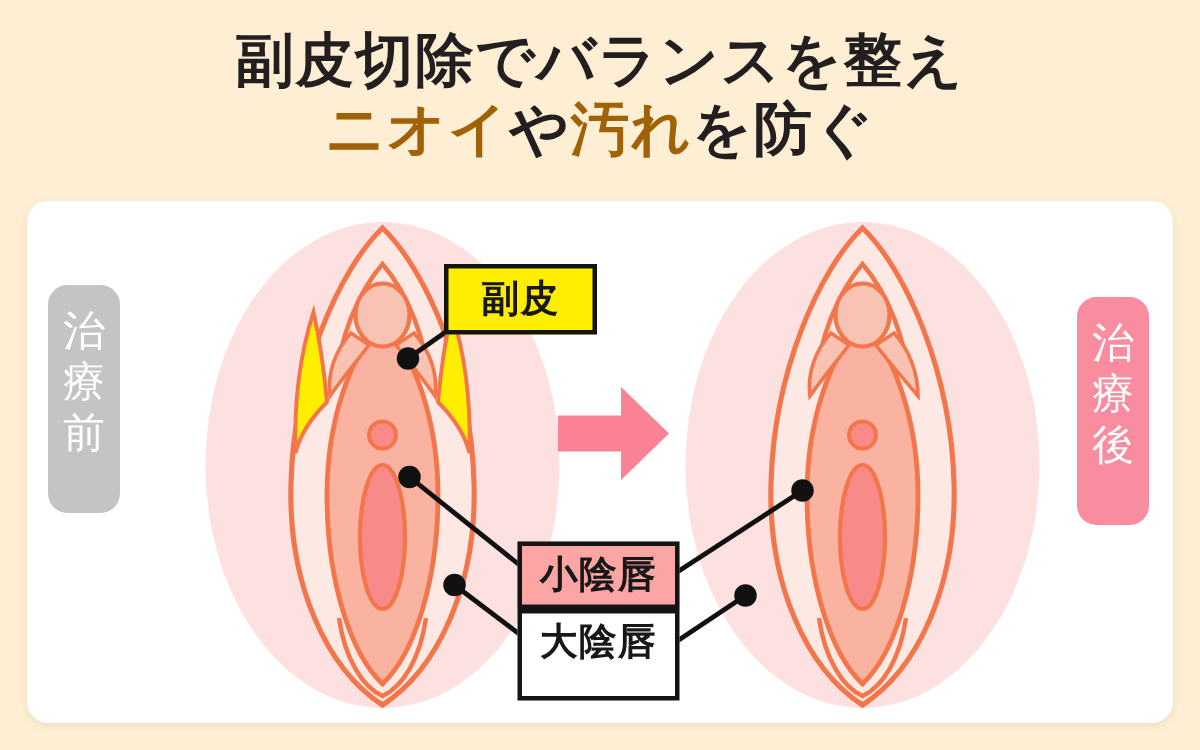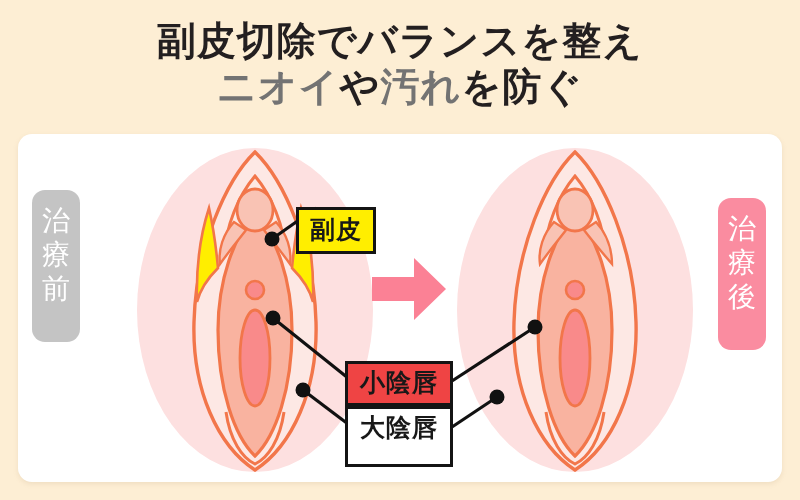--- a/index.html
+++ b/index.html
@@ -30,21 +30,21 @@
     font-weight: bold;
     letter-spacing: 1px;
   }
   .title-line {
     display: block;
     font-size: 39px;
     color: #231f20;
     white-space: nowrap;
   }
   .title-line.l2 { font-size: 39px; }
-  .tk-pink { color: #737373; }
+  .tk-pink { color: #a16207; }
   .tk-dark { color: #231f20; }
 
   
   #card {
     position: absolute;
     left: 18px;
     top: 134px;
     width: 764px;
     height: 348px;
     background: #ffffff;
@@ -108,30 +108,29 @@
     font-weight: bold;
     color: #181818;
     text-align: center;
     letter-spacing: 1px;
     white-space: nowrap;
     line-height: 1;
   }
   #label-fukuhi {
     left: 296px;
     top: 176px;
-    padding: 7px 11px 9px;
+    padding: 7px 22px 9px;
     background: #ffee00;
     border: 3px solid #141414;
-    margin-top: 31px;
   }
   #label-shoinshin {
     left: 345px;
     top: 361px;
     padding: 6px 12px 8px;
-    background: #ef4444;
+    background: #fca5a5;
     border: 3px solid #141414;
   }
   #label-daiinshin {
     left: 345px;
     top: 406px;
     padding: 6px 12px 24px;
     background: #ffffff;
     border: 3px solid #141414;
   }
 

